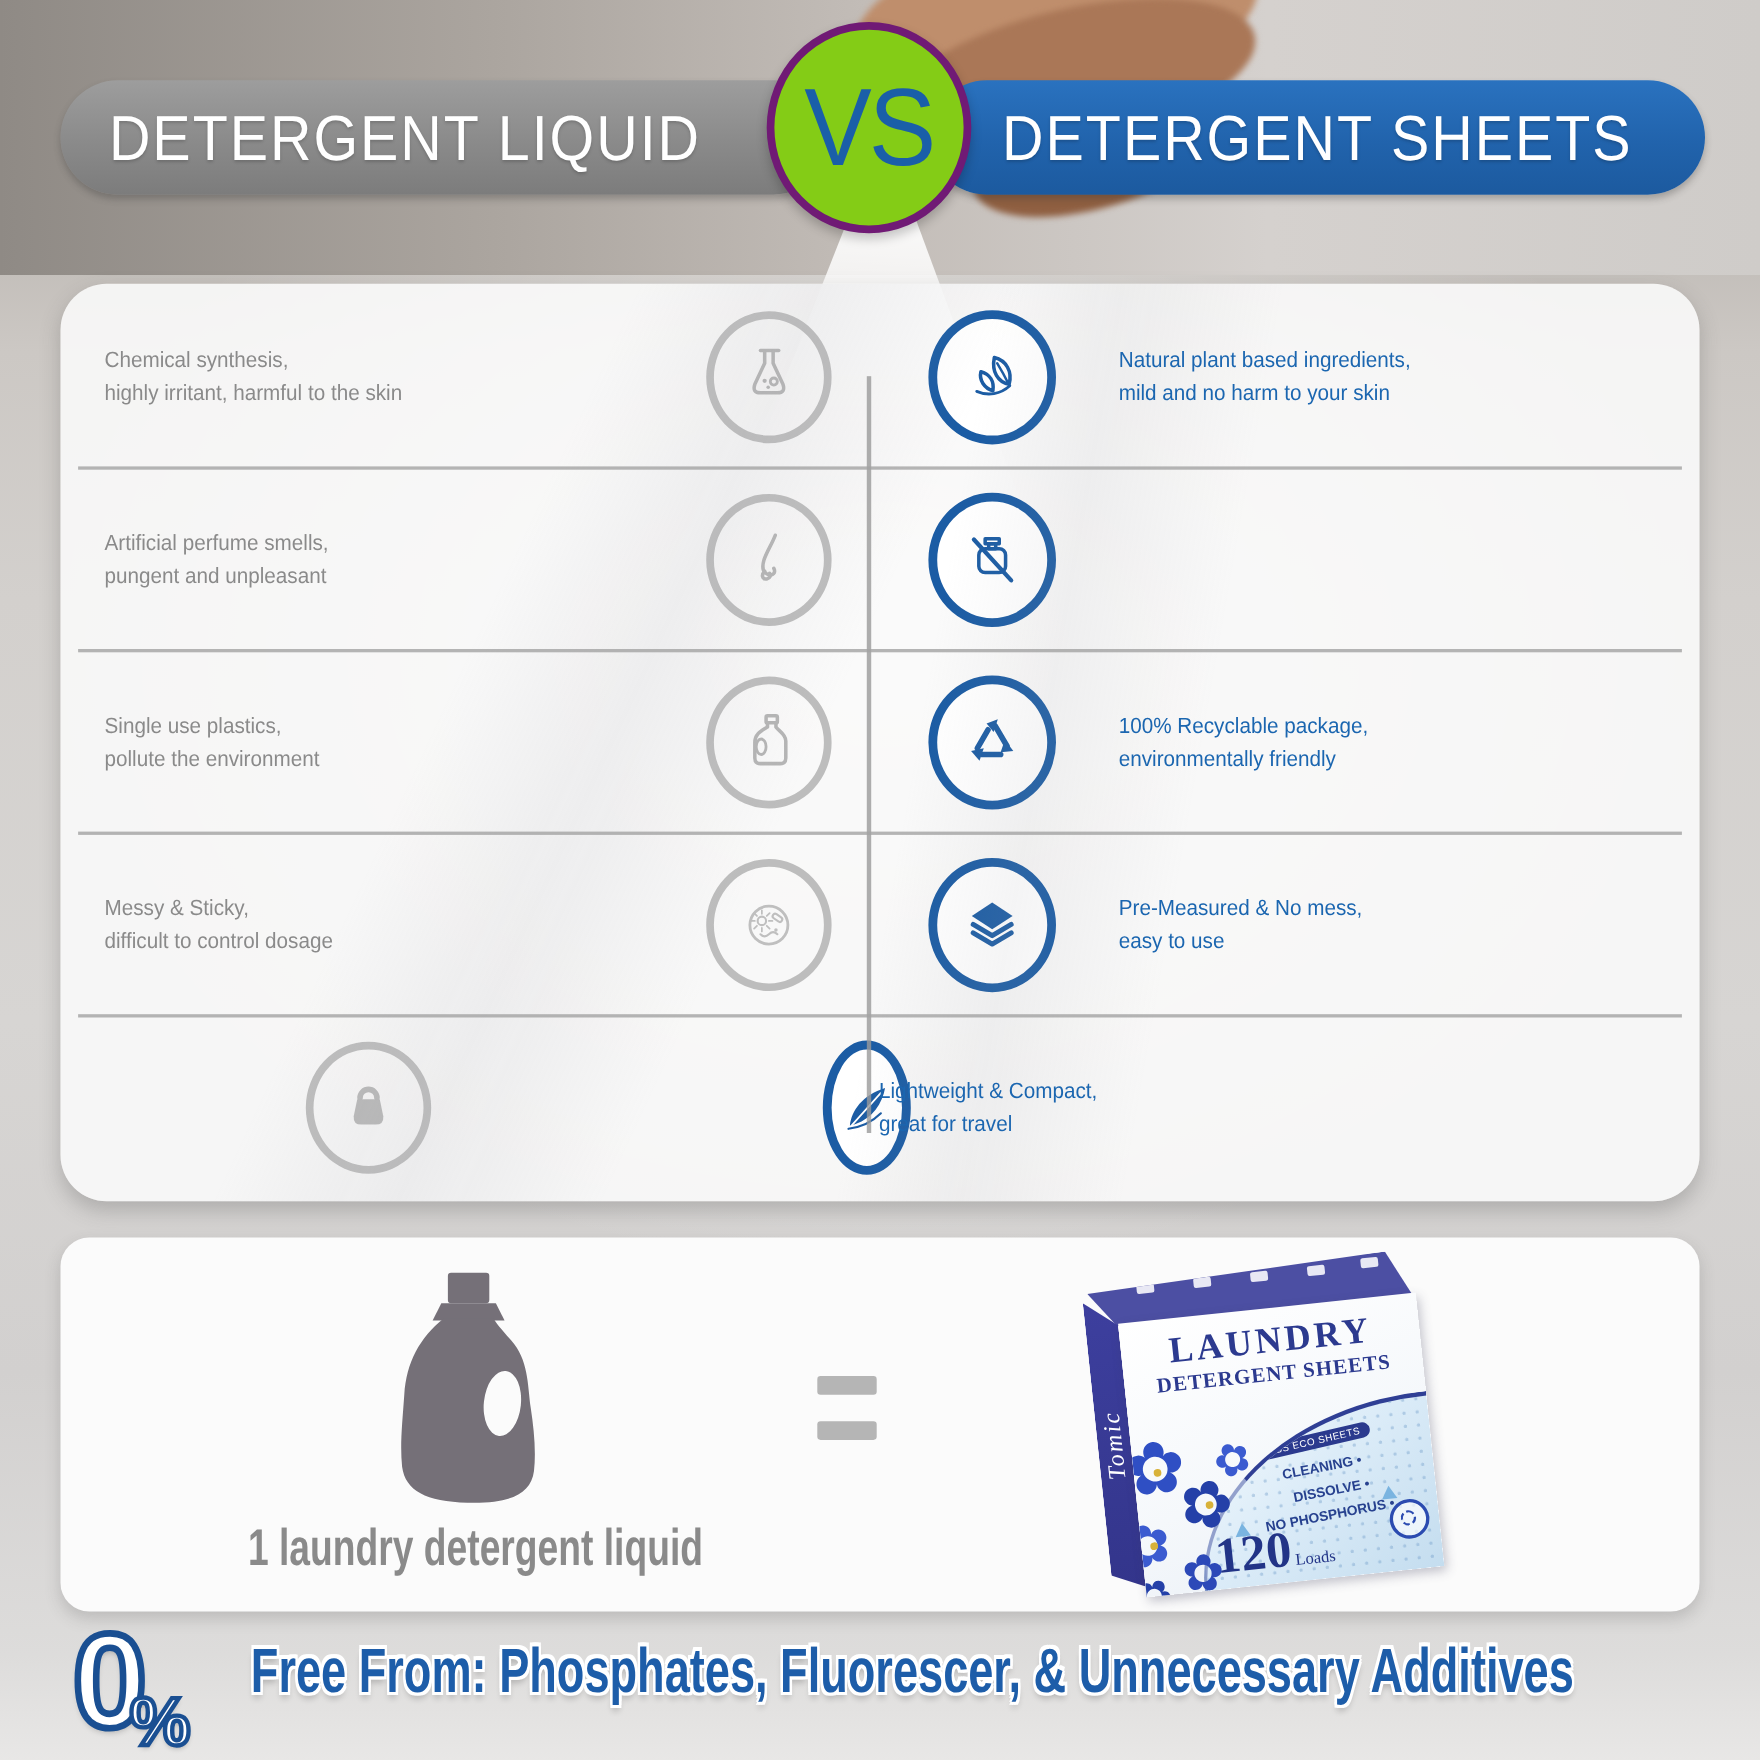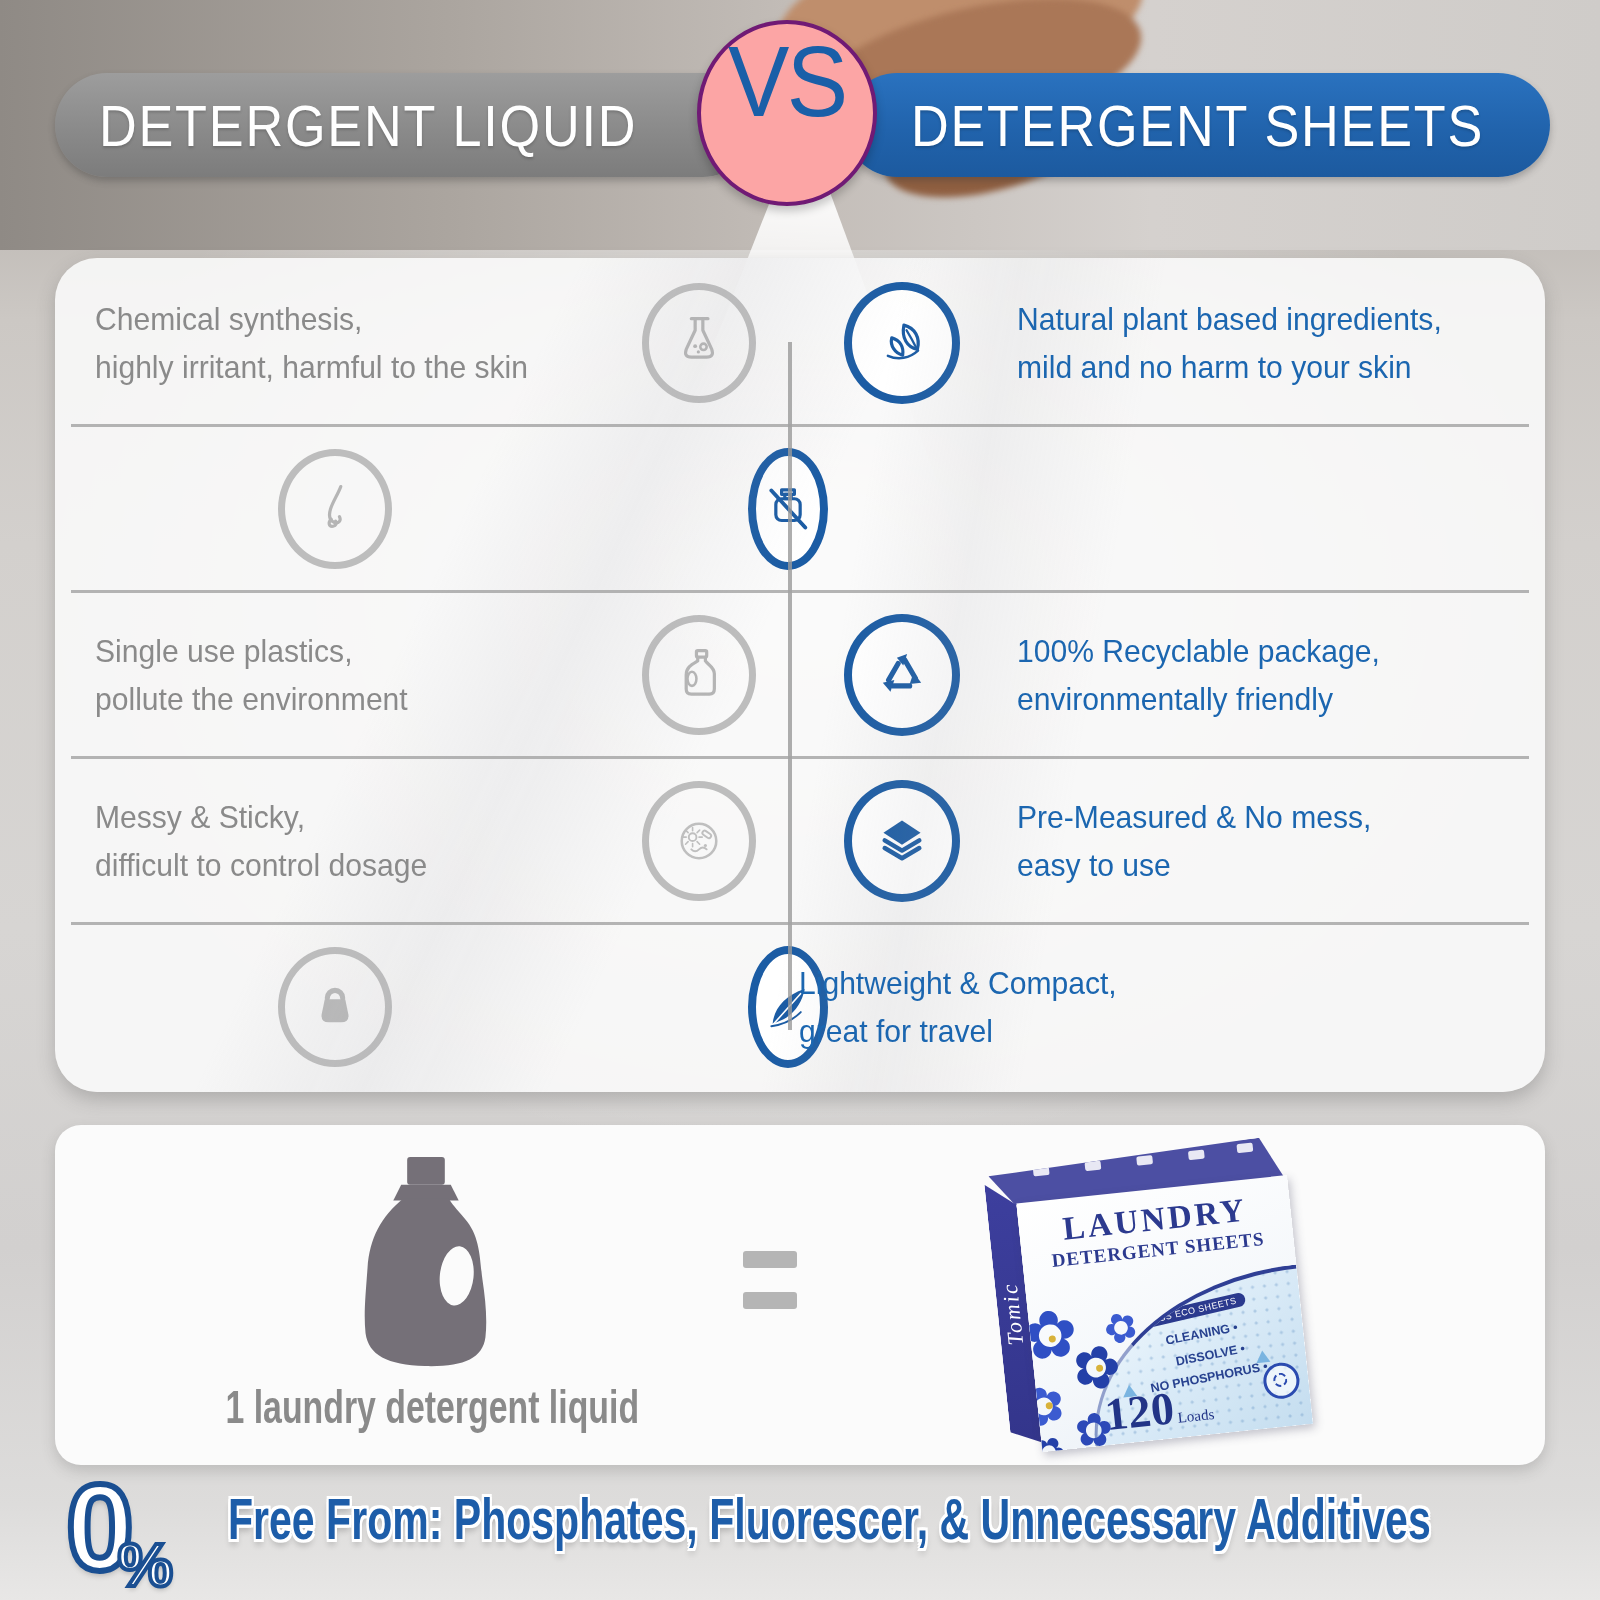--- a/index.html
+++ b/index.html
@@ -26,34 +26,34 @@
   .bar{position:absolute;top:73px;height:104px;border-radius:54px;z-index:4;
        display:flex;align-items:center;box-shadow:0 4px 7px rgba(50,50,50,.3);}
   .bar-gray{left:55px;width:700px;background:linear-gradient(180deg,#9d9d9d,#8a8a8a 55%,#7c7c7c);}
   .bar-blue{left:845px;width:705px;background:linear-gradient(180deg,#2a72bf,#2163ac 55%,#1c5a9f);}
   .bar-label{color:#fff;font-size:58px;letter-spacing:2px;white-space:nowrap;
              text-shadow:0 2px 3px rgba(0,0,0,.18);}
   .bar-gray .bar-label{padding-left:44px;}
   .bar-blue .bar-label{padding-left:66px;}
   .cond{display:inline-block;transform:scaleX(.9);transform-origin:left center;}
   .vs-badge{position:absolute;left:697px;top:20px;width:172px;height:178px;border-radius:50%;
-      background:#fca5a5;border:4px solid #701a75;z-index:5;display:flex;
+      background:#84cc16;border:7px solid #701a75;z-index:5;display:flex;align-items:center;
       justify-content:center;box-shadow:0 5px 10px rgba(0,0,0,.22);}
   .vs-text{color:#1a5fa8;font-size:100px;display:inline-block;transform:scaleX(.92);letter-spacing:-3px;}
   
   .panel{position:absolute;left:55px;top:258px;width:1490px;height:834px;z-index:3;
       background:rgba(250,250,251,.88);border-radius:42px;padding-top:3px;box-sizing:border-box;
       box-shadow:0 8px 18px rgba(80,80,80,.28);}
   .panel::before{content:"";position:absolute;inset:0;border-radius:inherit;pointer-events:none;
       background:linear-gradient(115deg,transparent 28%,rgba(175,175,182,.14) 37%,transparent 47%),
                  linear-gradient(100deg,transparent 52%,rgba(170,170,176,.12) 59%,transparent 68%);}
   .col-divider{position:absolute;left:733px;top:84px;width:4px;height:688px;background:#9a9a9a;opacity:.8;}
   .row{display:grid;grid-template-columns:560px 168px 10px 218px 1fr;align-items:center;height:163px;}
   .hr{height:3px;background:#a2a2a2;opacity:.8;margin:0 16px;}
-  .row-text{font-size:32px;line-height:1.5;white-space:nowrap;}
+  .row-text{font-size:20px;line-height:1.5;white-space:nowrap;}
   .row-text .line{display:block;transform:scaleX(.94);transform-origin:left center;}
   .t-left{color:#8a8a8a;padding-left:40px;}
   .t-right{color:#1b66b0;padding-left:6px;}
   .icell{display:flex;justify-content:center;align-items:center;}
   .ic{width:100px;height:106px;border-radius:50%;display:flex;align-items:center;justify-content:center;}
   .ic.gray{border:7px solid #bdbdbd;}
   .ic.blue{border:8px solid #1b5ca4;background:rgba(255,255,255,.9);}
   .ic svg{stroke-linecap:round;stroke-linejoin:round;fill:none;}
   
   .equiv-card{position:absolute;left:55px;top:1125px;width:1490px;height:340px;z-index:3;
@@ -184,20 +184,24 @@
           </div>
         </div>
       <div class="row-text t-right">
         <span class="line">Natural plant based ingredients,</span>
         <span class="line">mild and no harm to your skin</span>
       </div>
     </div>
     <div class="hr"></div>
 
     <div class="row">
+      <div class="row-text t-left">
+        <span class="line">Artificial perfume smells,</span>
+        <span class="line">pungent and unpleasant</span>
+      </div>
       <div class="icell">
           <div class="ic gray">
         <svg width="64" height="64" viewBox="0 0 100 100" stroke="#b5b5b5" stroke-width="5">
           <path d="M59 15 C54 28 47 38 43 50 C40 60 41 68 49 71 C56 73 60 68 57 62"></path>
           <path d="M44 66 C39 71 40 78 47 77 C52 76 53 72 51 69"></path>
         </svg>
           </div>
         </div>
       <div></div>
       <div class="icell">

